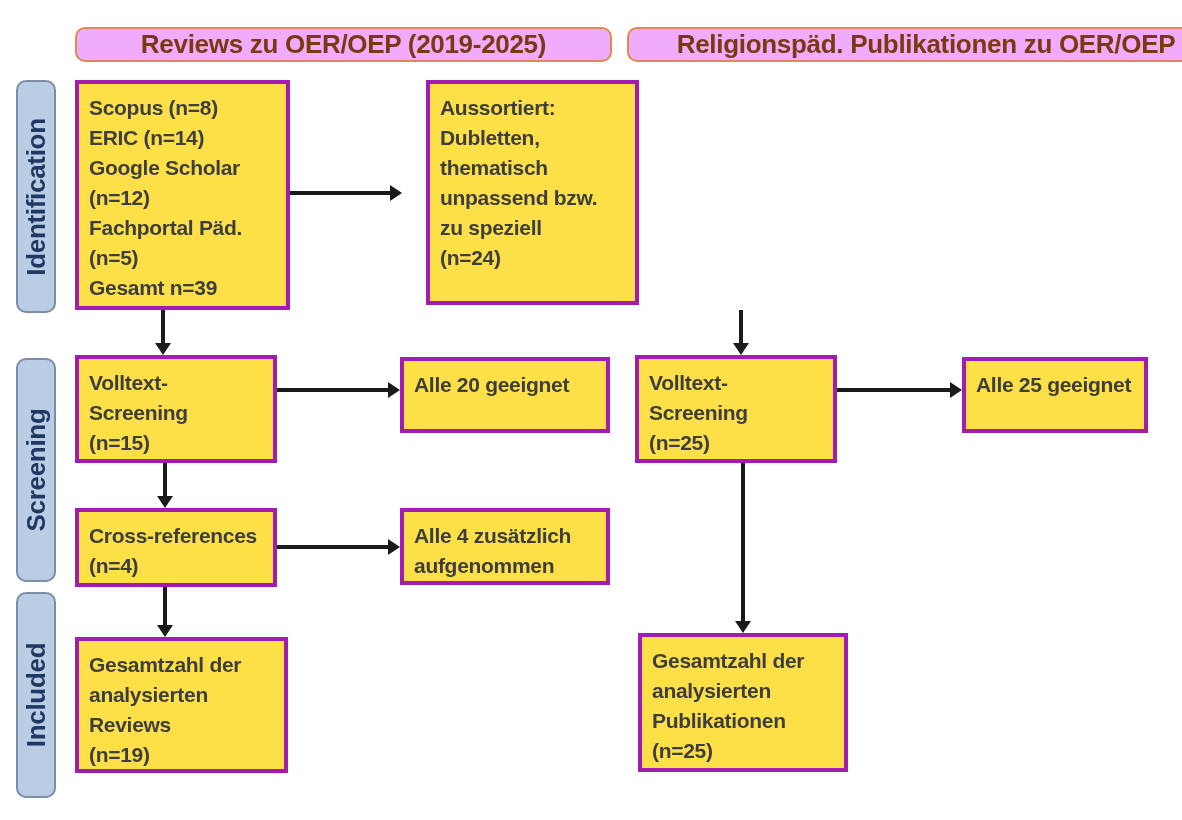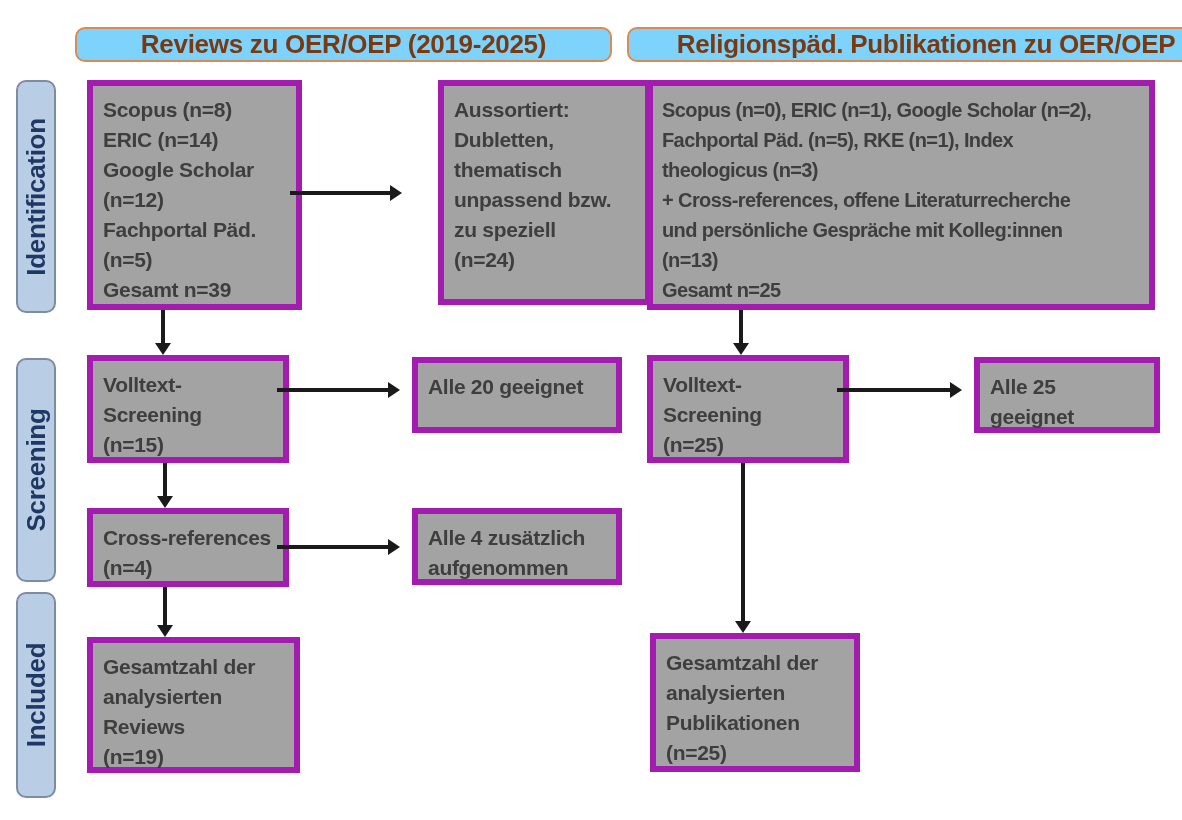--- a/index.html
+++ b/index.html
@@ -7,21 +7,21 @@
     position:relative;
     width:1182px;height:820px;
     background:#ffffff;
     font-family:"Liberation Sans", sans-serif;
     overflow:hidden;
   }
   
   .col-header{
     position:absolute;
     height:35px;
-    background:#7dd3fc;
+    background:#f0abfc;
     border:2px solid #DD8A52;
     border-radius:10px;
     display:flex;align-items:center;justify-content:center;
     color:#7A3910;
     font-size:26px;font-weight:bold;
     letter-spacing:-0.3px;
     box-sizing:border-box;
   }
   #header-left{left:75px;top:27px;width:537px;}
   #header-right{left:627px;top:27px;width:598px;}
@@ -42,30 +42,29 @@
     color:#1F3864;font-size:26px;font-weight:bold;
     letter-spacing:-0.3px;
   }
   #stage-identification{top:80px;height:233px;}
   #stage-screening{top:358px;height:224px;}
   #stage-included{top:592px;height:206px;}
 
   
   .fbox{
     position:absolute;
-    background:#a3a3a3;
-    border:6px solid #a21caf;
+    background:#fde047;
+    border:4px solid #a21caf;
     box-sizing:border-box;
     padding:9px 10px;
     color:#3E3E3E;
     font-size:21px;font-weight:bold;
     line-height:30px;
     letter-spacing:-0.3px;
     white-space:pre-line;
-    margin-left:12px;
   }
   .fbox.wide{font-size:20px;letter-spacing:-0.6px;padding:9px 9px;}
 
   #box-l-ident{left:75px;top:80px;width:215px;height:230px;}
   #box-l-excluded{left:426px;top:80px;width:213px;height:225px;}
   #box-r-ident{left:635px;top:80px;width:508px;height:230px;}
   #box-l-volltext{left:75px;top:355px;width:202px;height:108px;}
   #box-l-alle15{left:400px;top:357px;width:210px;height:76px;}
   #box-l-crossref{left:75px;top:508px;width:202px;height:79px;}
   #box-l-alle4{left:400px;top:508px;width:210px;height:77px;}
@@ -138,27 +137,20 @@
   <div id="box-l-alle15" class="fbox">Alle 20 geeignet</div>
   <div id="box-l-crossref" class="fbox">Cross-references
 (n=4)</div>
   <div id="box-l-alle4" class="fbox">Alle 4 zusätzlich
 aufgenommen</div>
   <div id="box-l-total" class="fbox">Gesamtzahl der
 analysierten
 Reviews
 (n=19)</div>
 
-  <div id="box-r-ident" class="fbox wide">Scopus (n=0), ERIC (n=1), Google Scholar (n=2),
-Fachportal Päd. (n=5), RKE (n=1), Index
-theologicus (n=3)
-+ Cross-references, offene Literaturrecherche
-und persönliche Gespräche mit Kolleg:innen
-(n=13)
-Gesamt n=25</div>
   <div id="box-r-volltext" class="fbox">Volltext-
 Screening
 (n=25)</div>
   <div id="box-r-alle25" class="fbox">Alle 25 geeignet</div>
   <div id="box-r-total" class="fbox">Gesamtzahl der
 analysierten
 Publikationen
 (n=25)</div>
 
   <div id="arr-1" class="arrow h">

